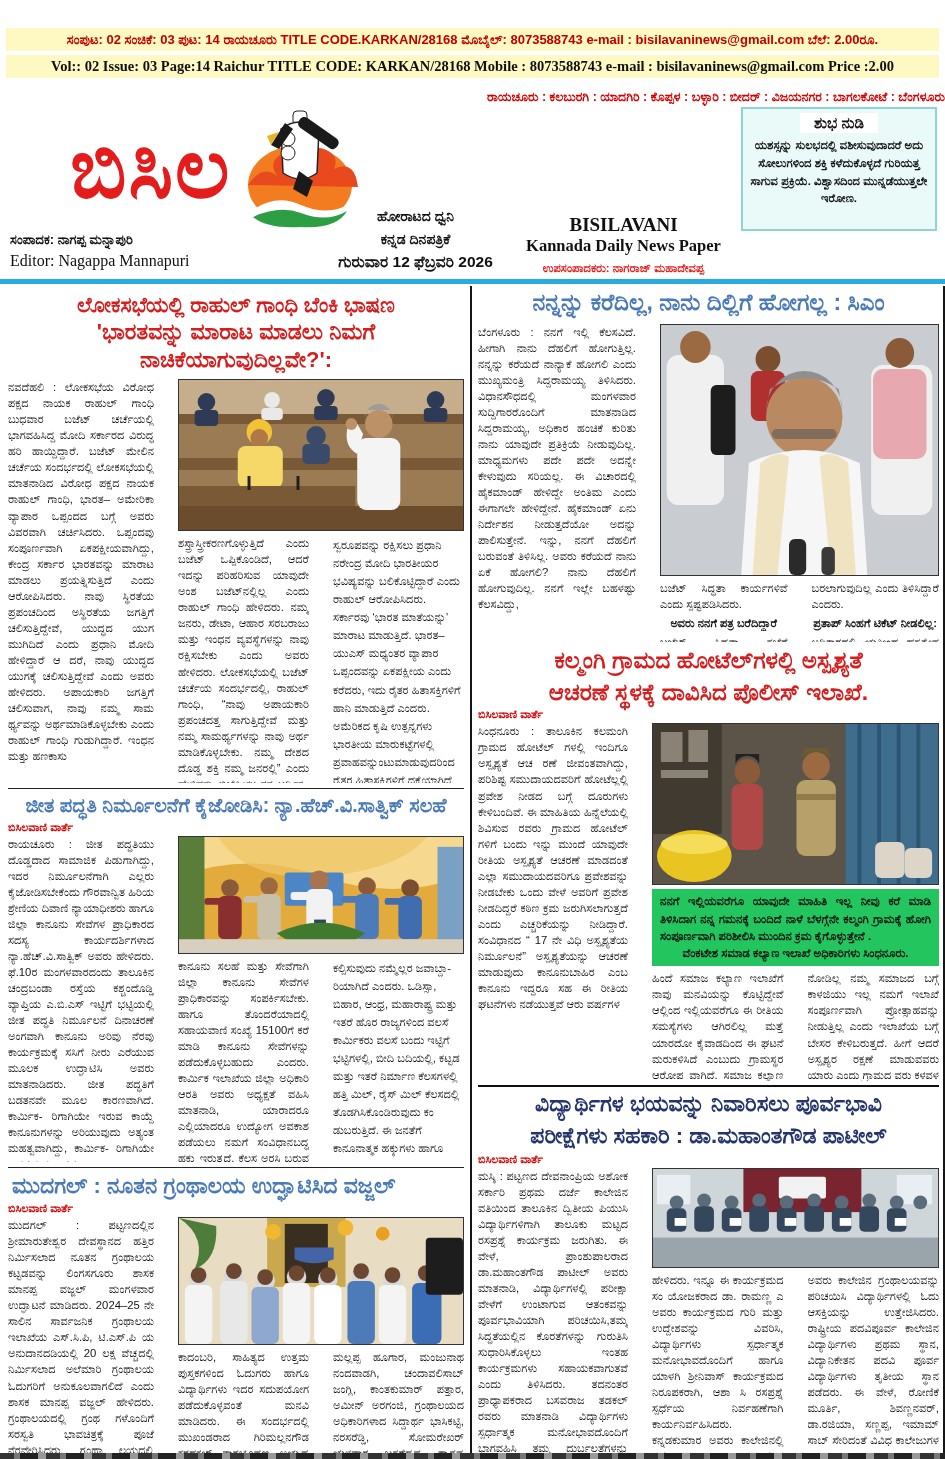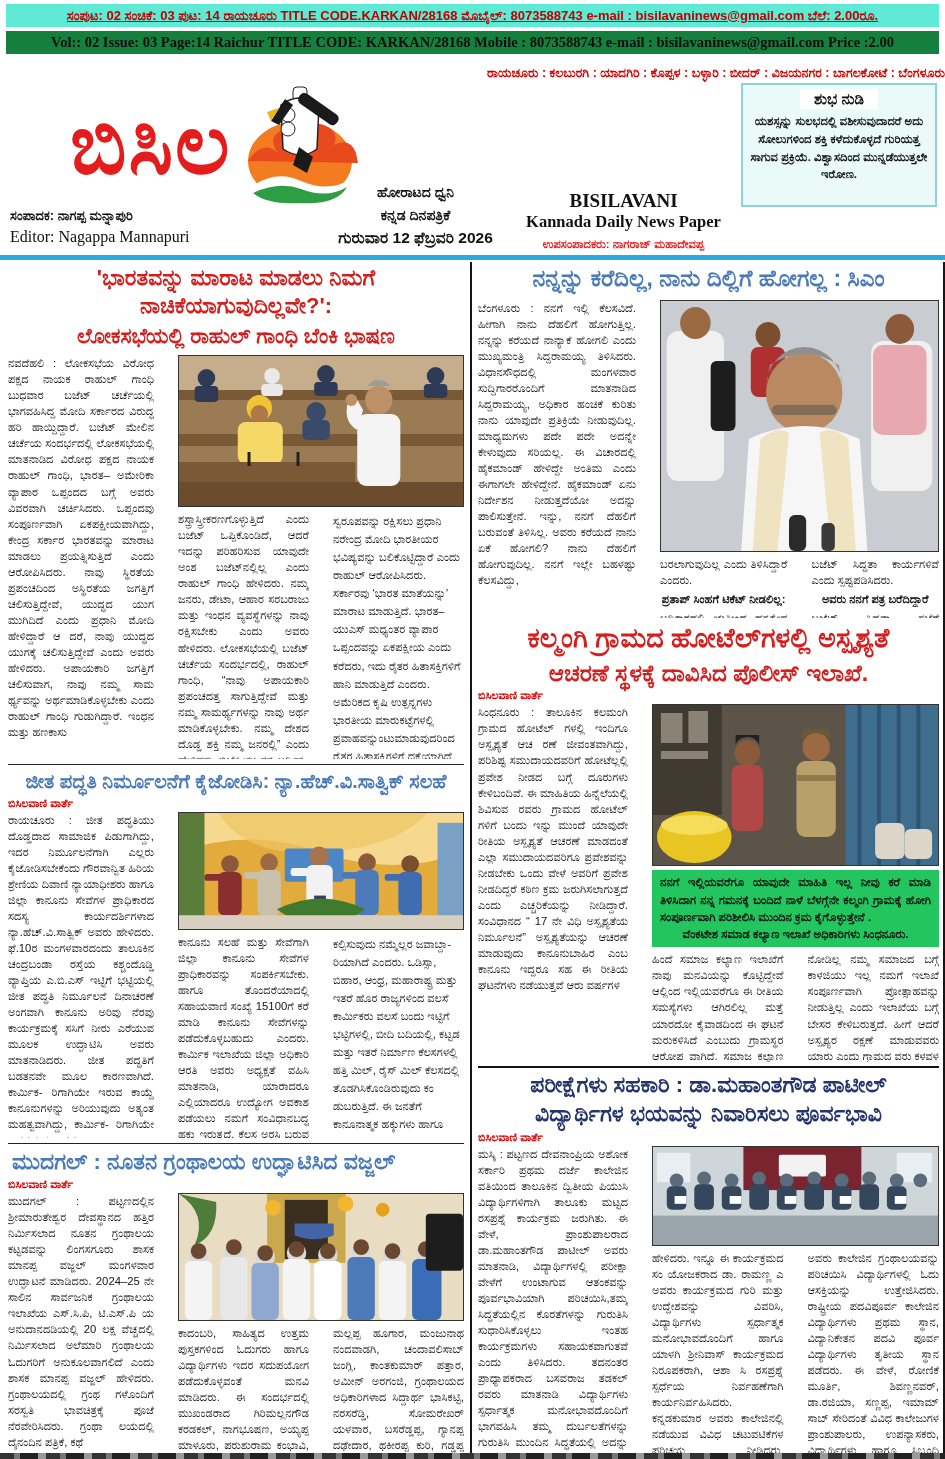--- a/index.html
+++ b/index.html
@@ -3,22 +3,22 @@
 <meta charset="utf-8">
 <style>
   html,body{margin:0;padding:0;background:#888;}
   .page{position:relative;width:945px;height:1459px;margin:0 auto;background:#fff;
         font-family:"Liberation Sans","DejaVu Sans",sans-serif;color:#111;overflow:hidden;box-sizing:border-box;}
   .page *{box-sizing:border-box;}
 
   
   .bar{margin:0 6px;height:23px;display:flex;align-items:center;justify-content:center;
        font-weight:bold;font-size:13px;white-space:nowrap;overflow:hidden;}
-  .bar-yellow{margin-top:4px;background:#5eead4;color:#c00000;text-decoration:underline;}
-  .bar-green{margin-top:4px;background:#15803d;color:#101010;font-family:"Liberation Serif",serif;font-size:14.5px;}
+  .bar-yellow{margin-top:28px;background:#fef9c3;color:#c00000;}
+  .bar-green{margin-top:4px;background:#fef9c3;color:#101010;font-family:"Liberation Serif",serif;font-size:14.5px;}
   .districts{margin-top:12px;text-align:right;color:#d40000;font-weight:bold;font-size:12.5px;}
 
   
   .masthead{position:relative;height:168px;margin:2px 6px 0;}
   .mast-title{position:absolute;left:64px;top:-14px;display:flex;align-items:center;gap:10px;
               font-weight:bold;color:#e41c1c;font-size:84px;line-height:1;letter-spacing:2px;
               font-family:"DejaVu Sans",sans-serif;}
   .mast-editor{position:absolute;left:4px;bottom:2px;line-height:1.5;}
   .mast-editor .kn{font-weight:bold;font-size:13px;}
   .mast-editor .en{font-weight:normal;font-size:16px;font-family:"Liberation Serif",serif;}
@@ -111,22 +111,22 @@
     </div>
   </div>
 
   <div class="cyan-rule"></div>
 
   <div class="content">
 
     <div class="half-l">
 
       <div>
+        <div class="hl-red" style="font-size:21px;margin-top:4px;">ಲೋಕಸಭೆಯಲ್ಲಿ ರಾಹುಲ್ ಗಾಂಧಿ ಬೆಂಕಿ ಭಾಷಣ</div>
         <div class="hl-red" style="font-size:22px;">'ಭಾರತವನ್ನು ಮಾರಾಟ ಮಾಡಲು ನಿಮಗೆ ನಾಚಿಕೆಯಾಗುವುದಿಲ್ಲವೇ?':</div>
-        <div class="hl-red" style="font-size:21px;margin-top:4px;">ಲೋಕಸಭೆಯಲ್ಲಿ ರಾಹುಲ್ ಗಾಂಧಿ ಬೆಂಕಿ ಭಾಷಣ</div>
         <div class="art-grid cols3" style="grid-template-rows:152px auto;height:404px;margin-top:6px;">
           <div class="c" style="grid-row:1/3;">ನವದೆಹಲಿ : ಲೋಕಸಭೆಯ ವಿರೋಧ ಪಕ್ಷದ ನಾಯಕ ರಾಹುಲ್ ಗಾಂಧಿ ಬುಧವಾರ ಬಜೆಟ್ ಚರ್ಚೆಯಲ್ಲಿ ಭಾಗವಹಿಸಿದ್ದ ಮೋದಿ ಸರ್ಕಾರದ ವಿರುದ್ಧ ಹರಿ ಹಾಯ್ದಿದ್ದಾರೆ. ಬಜೆಟ್ ಮೇಲಿನ ಚರ್ಚೆಯ ಸಂದರ್ಭದಲ್ಲಿ ಲೋಕಸಭೆಯಲ್ಲಿ ಮಾತನಾಡಿದ ವಿರೋಧ ಪಕ್ಷದ ನಾಯಕ ರಾಹುಲ್ ಗಾಂಧಿ, ಭಾರತ– ಅಮೇರಿಕಾ ವ್ಯಾಪಾರ ಒಪ್ಪಂದದ ಬಗ್ಗೆ ಅವರು ವಿವರವಾಗಿ ಚರ್ಚಿಸಿದರು. ಒಪ್ಪಂದವು ಸಂಪೂರ್ಣವಾಗಿ ಏಕಪಕ್ಷೀಯವಾಗಿದ್ದು, ಕೇಂದ್ರ ಸರ್ಕಾರ ಭಾರತವನ್ನು ಮಾರಾಟ ಮಾಡಲು ಪ್ರಯತ್ನಿಸುತ್ತಿದೆ ಎಂದು ಆರೋಪಿಸಿದರು. ನಾವು ಸ್ಥಿರತೆಯ ಪ್ರಪಂಚದಿಂದ ಅಸ್ಥಿರತೆಯ ಜಗತ್ತಿಗೆ ಚಲಿಸುತ್ತಿದ್ದೇವೆ, ಯುದ್ಧದ ಯುಗ ಮುಗಿದಿದೆ ಎಂದು ಪ್ರಧಾನಿ ಮೋದಿ ಹೇಳಿದ್ದಾರೆ ಆ ದರೆ, ನಾವು ಯುದ್ಧದ ಯುಗಕ್ಕೆ ಚಲಿಸುತ್ತಿದ್ದೇವೆ ಎಂದು ಅವರು ಹೇಳಿದರು. ಅಪಾಯಕಾರಿ ಜಗತ್ತಿಗೆ ಚಲಿಸುವಾಗ, ನಾವು ನಮ್ಮ ಸಾಮ ರ್ಥ್ಯವನ್ನು ಅರ್ಥಮಾಡಿಕೊಳ್ಳಬೇಕು ಎಂದು ರಾಹುಲ್ ಗಾಂಧಿ ಗುಡುಗಿದ್ದಾರೆ. ಇಂಧನ ಮತ್ತು ಹಣಕಾಸು</div>
           <div style="grid-column:2/4;">
             <svg class="photo" viewBox="0 0 290 150" preserveAspectRatio="none">
               <rect width="290" height="150" fill="#9a7b54"></rect>
               <rect y="0" width="290" height="36" fill="#c6ae8c"></rect>
               <rect y="34" width="290" height="10" fill="#7a5a36"></rect>
               <rect y="78" width="290" height="12" fill="#7a5a36"></rect>
               <rect y="126" width="290" height="24" fill="#6b4c2c"></rect>
               <g fill="#2e3a56">
@@ -306,34 +306,34 @@
                 <rect x="116" y="104" width="68" height="10" rx="5" fill="#555" opacity="0.55"></rect>
                 <path d="M92,138 q58,-26 116,0 l8,112 h-132 z" fill="#f6f6f6"></path>
                 <path d="M104,138 q18,-14 30,-6 l-12,118 h-26 z" fill="#efe3c2"></path>
                 <path d="M196,138 q-18,-14 -30,-6 l12,118 h26 z" fill="#efe3c2"></path>
               </g>
               <rect x="134" y="214" width="18" height="36" rx="6" fill="#2a2a2a"></rect>
               <rect x="168" y="222" width="14" height="28" rx="5" fill="#3a3a3a"></rect>
             </svg>
           </div>
           <div style="overflow:hidden;">
+            <p class="c">ಬಜೆಟ್ ಸಿದ್ಧತಾ ಕಾರ್ಯಗಳಿವೆ ಎಂದು ಸ್ಪಷ್ಟಪಡಿಸಿದರು.</p>
+            <p class="c subhead">ಅವರು ನನಗೆ ಪತ್ರ ಬರೆದಿದ್ದಾರೆ</p>
+            <p class="c">ಬಜೆಟ್ ಸಿದ್ಧತಾ ಸಭೆಗೆ ಉಪಮುಖ್ಯಮಂತ್ರಿ ಡಿ.ಕೆ.ಶಿವಕುಮಾರ್ ಗೈರಾಗುತ್ತಿರುವ ಕುರಿತ ಪ್ರಶ್ನೆಗೆ ಉತ್ತರಿಸಿ, ಅವರು ನನಗೆ ಪತ್ರ ಬರೆದಿದ್ದಾರೆ. ಅಸ್ಸಾಂ ಚುನಾವಣಾ ಸಭೆಯಲ್ಲಿ ಪಾಲ್ಗೊಳ್ಳಬೇಕಿರುವ ಕಾರಣ ಸಭೆಗೆ</p>
+          </div>
+          <div style="overflow:hidden;">
             <p class="c">ಬರಲಾಗುವುದಿಲ್ಲ ಎಂದು ತಿಳಿಸಿದ್ದಾರೆ ಎಂದರು.</p>
             <p class="c subhead">ಪ್ರತಾಪ್ ಸಿಂಹಗೆ ಟಿಕೆಟ್ ನೀಡಲಿಲ್ಲ:</p>
             <p class="c">ಅಧಿಕಾರದಲ್ಲಿ ಯತೀಂದ್ರ ಹಸ್ತಕ್ಷೇಪ ಮಾಡುತ್ತಿದ್ದಾರೆ ಎಂದು ಮಾಜಿ ಸಂಸದ ಪ್ರಕಾಶ್ ಸಿಂಹ ಆರೋಪಕ್ಕೆ ಪ್ರತಿಕ್ರಿಯಿಸಿದ ಸಿದ್ದರಾಮಯ್ಯ, ಪ್ರತಾಪ್ ಸಿಂಹಗೆ ಟಿಕೆಟೇ ಕೊಡಲಿಲ್ಲವಪ್ಪ ಎಂದು ವ್ಯಂಗ್ಯವಾಡಿದರು.</p>
           </div>
-          <div style="overflow:hidden;">
-            <p class="c">ಬಜೆಟ್ ಸಿದ್ಧತಾ ಕಾರ್ಯಗಳಿವೆ ಎಂದು ಸ್ಪಷ್ಟಪಡಿಸಿದರು.</p>
-            <p class="c subhead">ಅವರು ನನಗೆ ಪತ್ರ ಬರೆದಿದ್ದಾರೆ</p>
-            <p class="c">ಬಜೆಟ್ ಸಿದ್ಧತಾ ಸಭೆಗೆ ಉಪಮುಖ್ಯಮಂತ್ರಿ ಡಿ.ಕೆ.ಶಿವಕುಮಾರ್ ಗೈರಾಗುತ್ತಿರುವ ಕುರಿತ ಪ್ರಶ್ನೆಗೆ ಉತ್ತರಿಸಿ, ಅವರು ನನಗೆ ಪತ್ರ ಬರೆದಿದ್ದಾರೆ. ಅಸ್ಸಾಂ ಚುನಾವಣಾ ಸಭೆಯಲ್ಲಿ ಪಾಲ್ಗೊಳ್ಳಬೇಕಿರುವ ಕಾರಣ ಸಭೆಗೆ</p>
-          </div>
         </div>
       </div>
 
       <div style="margin-top:4px;">
-        <div class="hl-red" style="font-size:27px;">ಕಲ್ಮಂಗಿ ಗ್ರಾಮದ ಹೋಟೆಲ್‌ಗಳಲ್ಲಿ ಅಸ್ಪೃಶ್ಯತೆ</div>
+        <div class="hl-red" style="font-size:23px;">ಕಲ್ಮಂಗಿ ಗ್ರಾಮದ ಹೋಟೆಲ್‌ಗಳಲ್ಲಿ ಅಸ್ಪೃಶ್ಯತೆ</div>
         <div class="hl-red" style="font-size:23px;margin-top:3px;">ಆಚರಣೆ ಸ್ಥಳಕ್ಕೆ ದಾವಿಸಿದ ಪೊಲೀಸ್ ಇಲಾಖೆ.</div>
         <div class="byline">ಬಿಸಿಲವಾಣಿ ವಾರ್ತೆ</div>
         <div class="art-grid" style="grid-template-columns:150px 1fr 1fr;grid-template-rows:162px auto 1fr;height:358px;">
           <div class="c" style="grid-row:1/4;">ಸಿಂಧನೂರು : ತಾಲೂಕಿನ ಕಲಮಂಗಿ ಗ್ರಾಮದ ಹೋಟೆಲ್ ಗಳಲ್ಲಿ ಇಂದಿಗೂ ಅಸ್ಪೃಶ್ಯತೆ ಆಚ ರಣೆ ಜೀವಂತವಾಗಿದ್ದು, ಪರಿಶಿಷ್ಟ ಸಮುದಾಯದವರಿಗೆ ಹೋಟೆಲ್ಲಲ್ಲಿ ಪ್ರವೇಶ ನೀಡದ ಬಗ್ಗೆ ದೂರುಗಳು ಕೇಳಿಬಂದಿವೆ. ಈ ಮಾಹಿತಿಯ ಹಿನ್ನೆಲೆಯಲ್ಲಿ ಶಿವಿಸುವ ರವರು ಗ್ರಾಮದ ಹೋಟೆಲ್ ಗಳಿಗೆ ಬಂದು ಇನ್ನು ಮುಂದೆ ಯಾವುದೇ ರೀತಿಯ ಅಸ್ಪೃಶ್ಯತೆ ಆಚರಣೆ ಮಾಡದಂತೆ ಎಲ್ಲಾ ಸಮುದಾಯದವರಿಗೂ ಪ್ರವೇಶವನ್ನು ನೀಡಬೇಕು ಒಂದು ವೇಳೆ ಅವರಿಗೆ ಪ್ರವೇಶ ನೀಡದಿದ್ದರೆ ಕಠಿಣ ಕ್ರಮ ಜರುಗಿಸಲಾಗುತ್ತದೆ ಎಂದು ಎಚ್ಚರಿಕೆಯನ್ನು ನೀಡಿದ್ದಾರೆ. ಸಂವಿಧಾನದ “ 17 ನೇ ವಿಧಿ ಅಸ್ಪೃಶ್ಯತೆಯ ನಿರ್ಮೂಲನೆ” ಅಸ್ಪೃಶ್ಯತೆಯನ್ನು ಆಚರಣೆ ಮಾಡುವುದು ಕಾನೂನುಬಾಹಿರ ಎಂಬ ಕಾನೂನು ಇದ್ದರೂ ಸಹ ಈ ರೀತಿಯ ಘಟನೆಗಳು ನಡೆಯುತ್ತವೆ ಆರು ವರ್ಷಗಳ</div>
           <div style="grid-column:2/4;">
             <svg class="photo" viewBox="0 0 290 160" preserveAspectRatio="none">
               <rect width="290" height="160" fill="#5c5448"></rect>
               <rect x="196" y="0" width="94" height="160" fill="#3f6d8e"></rect>
               <g stroke="#2d5573" stroke-width="4">
                   <line x1="210" y1="0" x2="210" y2="160"></line>
@@ -371,22 +371,22 @@
             <p class="cap-attr">ವೆಂಕಟೇಶ ಸಮಾಡ ಕಲ್ಯಾಣ ಇಲಾಖೆ ಅಧಿಕಾರಿಗಳು ಸಿಂಧನೂರು.</p>
           </div>
           <div class="c">ಹಿಂದೆ ಸಮಾಜ ಕಲ್ಯಾಣ ಇಲಾಖೆಗೆ ನಾವು ಮನವಿಯನ್ನು ಕೊಟ್ಟಿದ್ದೇವೆ ಆಲ್ಲಿಂದ ಇಲ್ಲಿಯವರೆಗೂ ಈ ರೀತಿಯ ಸಮಸ್ಯೆಗಳು ಆಗಿರಲಿಲ್ಲ ಮತ್ತೆ ಯಾರದೋ ಕೈವಾಡದಿಂದ ಈ ಘಟನೆ ಮರುಕಳಿಸಿದೆ ಎಂಬುದು ಗ್ರಾಮಸ್ಥರ ಆರೋಪ ವಾಗಿದೆ. ಸಮಾಜ ಕಲ್ಯಾಣ ಇಲಾಖೆಯ ನಮ್ಮ ಗ್ರಾಮಗಳ ಕಡೆ ತಿರುಗಿಯು</div>
           <div class="c">ನೋಡಿಲ್ಲ ನಮ್ಮ ಸಮಾಜದ ಬಗ್ಗೆ ಕಾಳಜಿಯು ಇಲ್ಲ ನಮಗೆ ಇಲಾಖೆ ಸಂಪೂರ್ಣವಾಗಿ ಪ್ರೋತ್ಸಾಹವನ್ನು ನೀಡುತ್ತಿಲ್ಲ ಎಂದು ಇಲಾಖೆಯ ಬಗ್ಗೆ ಬೇಸರ ಕೇಳಿಬರುತ್ತದೆ. ಹೀಗೆ ಆದರೆ ಅಸ್ಪೃಶ್ಯರ ರಕ್ಷಣೆ ಮಾಡುವವರು ಯಾರು ಎಂದು ಗ್ರಾಮದ ವರು ಕಳವಳ ವ್ಯಕ್ತಪಡಿಸಿದ್ದಾರೆ.</div>
         </div>
       </div>
 
       <hr class="hr2">
 
       <div>
+        <div class="hl-navy" style="font-size:22px;">ವಿದ್ಯಾರ್ಥಿಗಳ ಭಯವನ್ನು ನಿವಾರಿಸಲು ಪೂರ್ವಭಾವಿ</div>
         <div class="hl-navy" style="font-size:22px;margin-top:3px;">ಪರೀಕ್ಷೆಗಳು ಸಹಕಾರಿ : ಡಾ.ಮಹಾಂತಗೌಡ ಪಾಟೀಲ್</div>
-        <div class="hl-navy" style="font-size:22px;">ವಿದ್ಯಾರ್ಥಿಗಳ ಭಯವನ್ನು ನಿವಾರಿಸಲು ಪೂರ್ವಭಾವಿ</div>
         <div class="byline">ಬಿಸಿಲವಾಣಿ ವಾರ್ತೆ</div>
         <div class="art-grid" style="grid-template-columns:150px 1fr 1fr;grid-template-rows:100px auto;height:318px;">
           <div class="c" style="grid-row:1/3;">ಮಸ್ಕಿ : ಪಟ್ಟಣದ ದೇವನಾಂಪ್ರಿಯ ಅಶೋಕ ಸರ್ಕಾರಿ ಪ್ರಥಮ ದರ್ಜೆ ಕಾಲೇಜಿನ ವತಿಯಿಂದ ತಾಲೂಕಿನ ದ್ವಿತೀಯ ಪಿಯುಸಿ ವಿದ್ಯಾರ್ಥಿಗಳಿಗಾಗಿ ತಾಲೂಕು ಮಟ್ಟದ ರಸಪ್ರಶ್ನೆ ಕಾರ್ಯಕ್ರಮ ಜರುಗಿತು. ಈ ವೇಳೆ, ಪ್ರಾಂಶುಪಾಲರಾದ ಡಾ.ಮಹಾಂತಗೌಡ ಪಾಟೀಲ್ ಅವರು ಮಾತನಾಡಿ, ವಿದ್ಯಾರ್ಥಿಗಳಲ್ಲಿ ಪರೀಕ್ಷಾ ವೇಳೆಗೆ ಉಂಟಾಗುವ ಆತಂಕವನ್ನು ಪೂರ್ವಭಾವಿಯಾಗಿ ಪರಿಚಯಿಸಿ,ತಮ್ಮ ಸಿದ್ಧತೆಯಲ್ಲಿನ ಕೊರತೆಗಳನ್ನು ಗುರುತಿಸಿ ಸುಧಾರಿಸಿಕೊಳ್ಳಲು ಇಂತಹ ಕಾರ್ಯಕ್ರಮಗಳು ಸಹಾಯಕವಾಗುತವೆ ಎಂದು ತಿಳಿಸಿದರು. ತದನಂತರ ಪ್ರಾಧ್ಯಾಪಕರಾದ ಬಸವರಾಜ ತಡಕಲ್ ರವರು ಮಾತನಾಡಿ ವಿದ್ಯಾರ್ಥಿಗಳು ಸ್ಪರ್ಧಾತ್ಮಕ ಮನೋಭಾವದೊಂದಿಗೆ ಭಾಗವಹಿಸಿ ತಮ್ಮ ದುರ್ಬಲತೆಗಳನ್ನು ಗುರುತಿಸಿ ಮುಂದಿನ ಸಿದ್ಧತೆಯಲ್ಲಿ ಅದನ್ನು ಬಲಪಡಿಸಿಕೊಳ್ಳಬೇಕು ಎಂದು</div>
           <div style="grid-column:2/4;">
             <svg class="photo" viewBox="0 0 290 100" preserveAspectRatio="none">
               <rect width="290" height="100" fill="#cfd6da"></rect>
               <rect x="92" y="0" width="120" height="44" fill="#7a2430"></rect>
               <rect x="128" y="8" width="48" height="22" rx="2" fill="#f2f2f2"></rect>
               <g fill="#e8eef2">
                   <rect x="4" y="6" width="34" height="30"></rect>

